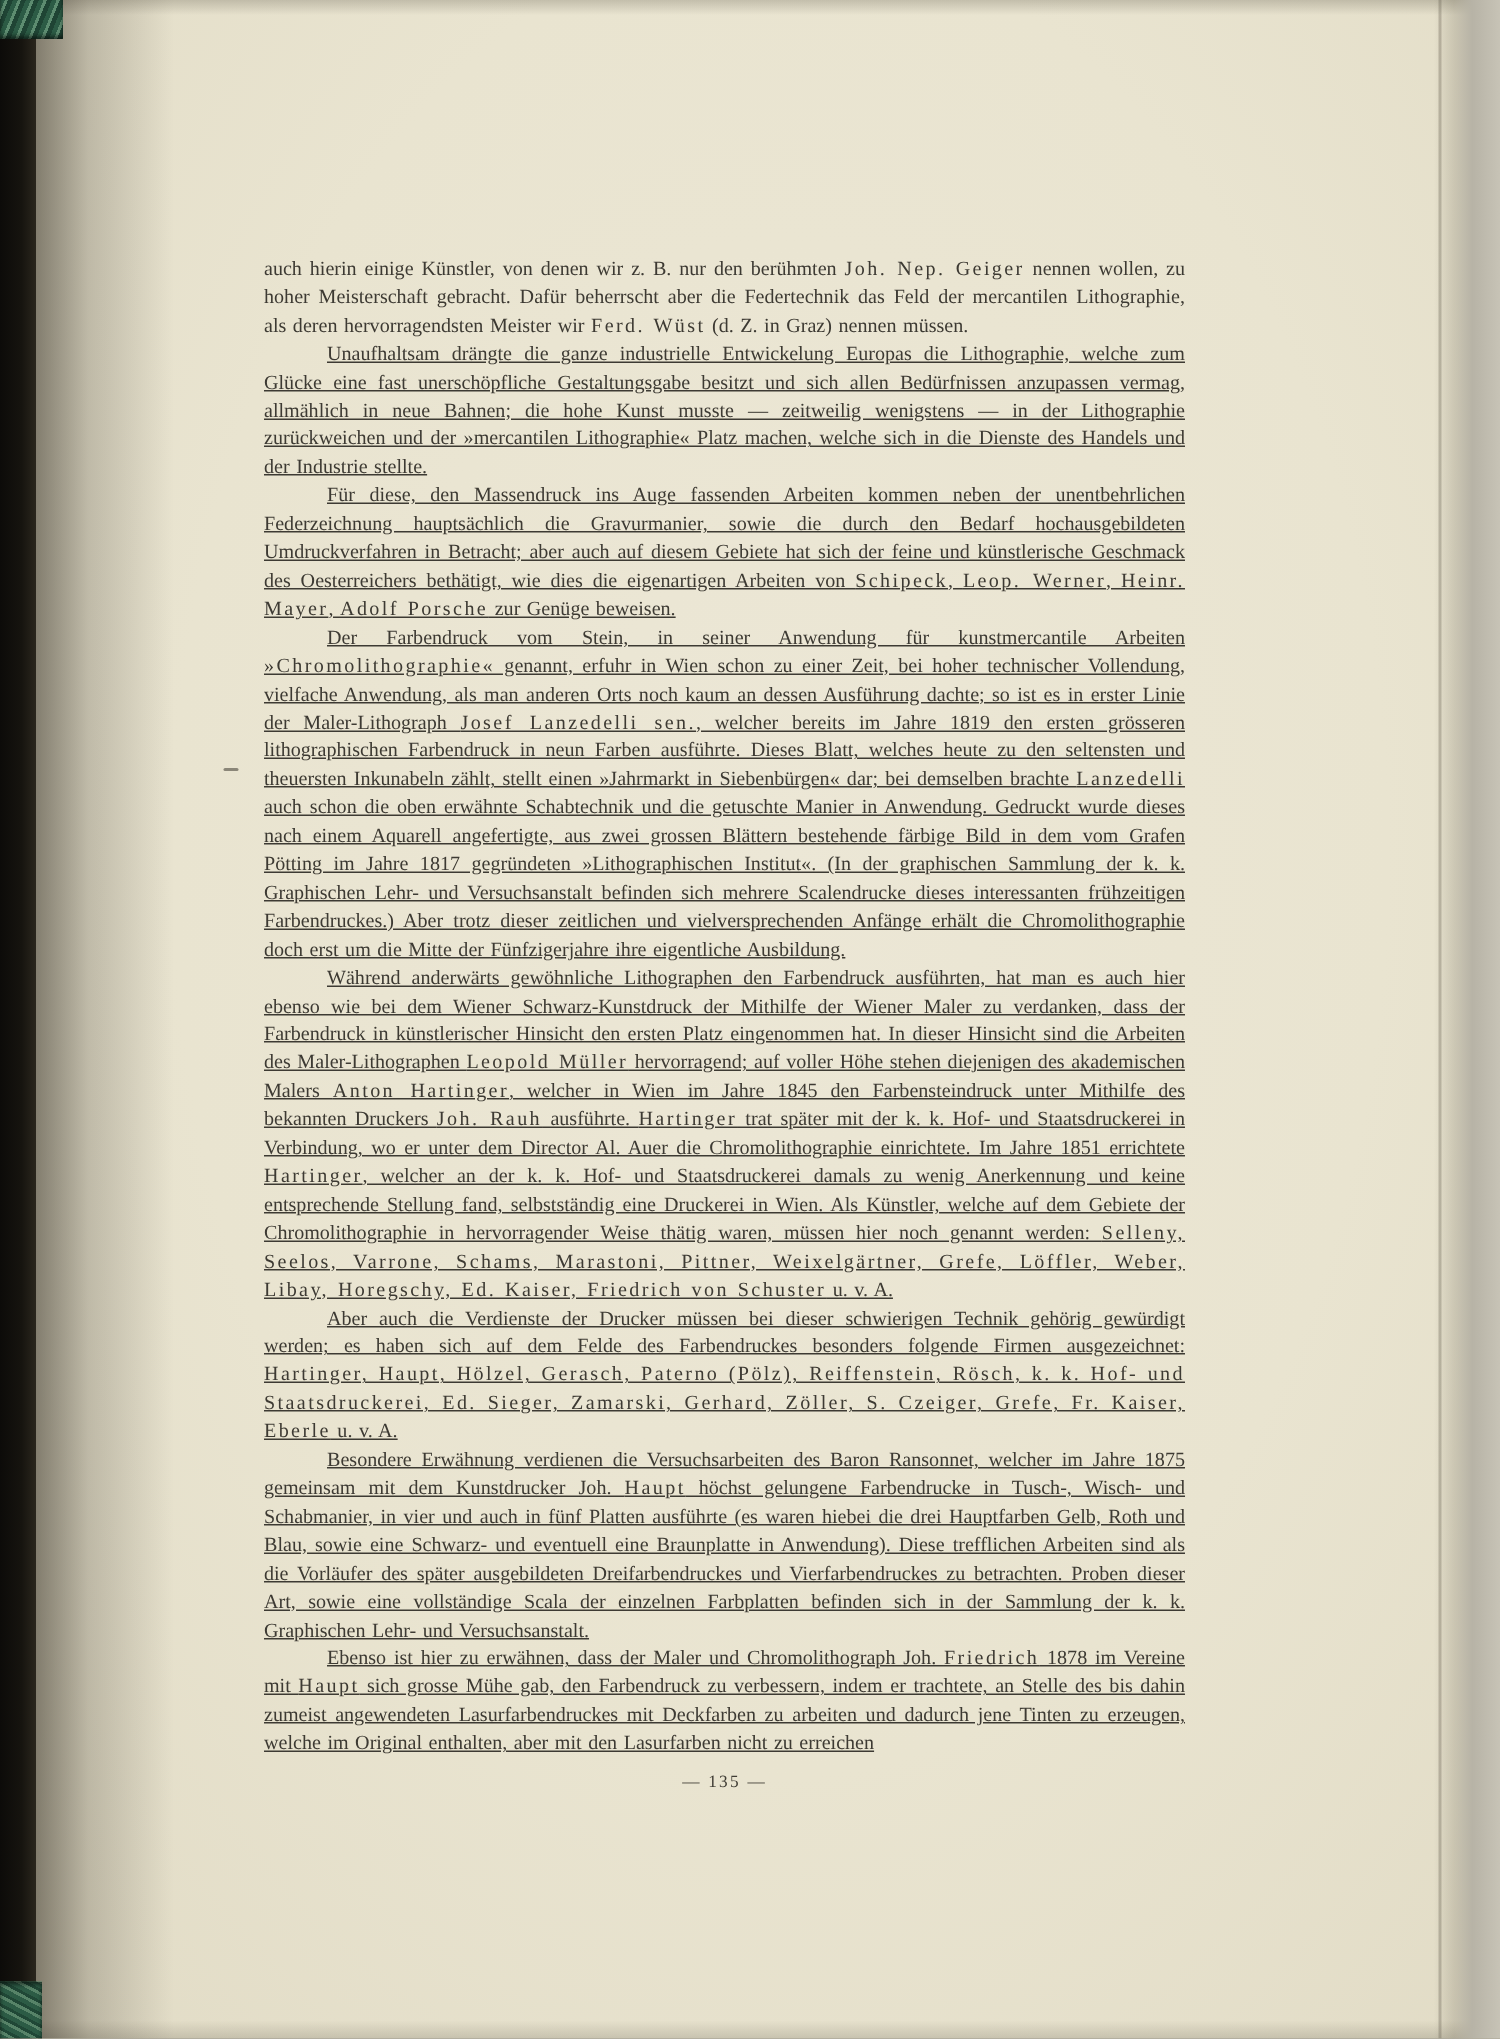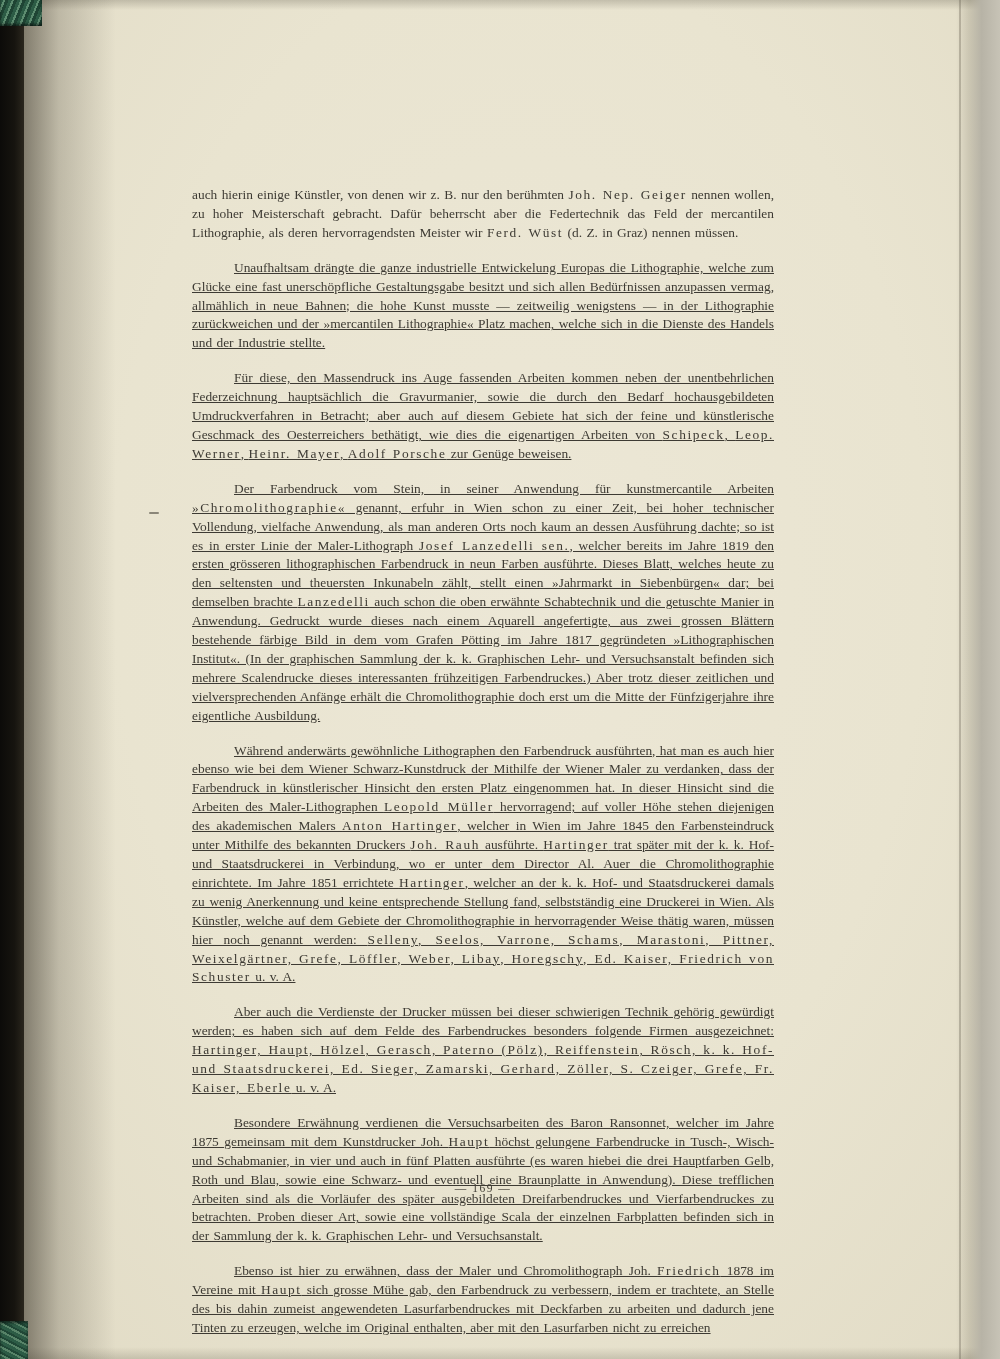--- a/index.html
+++ b/index.html
@@ -70,21 +70,21 @@
   
   .text-block {
     position: absolute; left: 176px; top: 170px;
     width: 614px;
     color: #3d3a33;
     font-size: 13.4px;
     line-height: 18.9px;
     text-align: justify;
     word-spacing: 1px;
   }
-  .para { margin: 16px; }
+  .para { margin: 0; }
   .para.indent { text-indent: 42px; text-decoration: underline; }
   .spaced { letter-spacing: 1.6px; }
   .footer {
     position: absolute; left: 176px; top: 1182px;
     width: 614px;
     text-align: center;
     font-size: 11.5px;
     letter-spacing: 1.5px;
     color: #403d35;
   }
@@ -107,14 +107,14 @@
       <p class="para"><span>auch hierin einige Künstler, von denen wir z. B. nur den berühmten </span><span class="spaced">Joh. Nep. Geiger</span><span> nennen wollen, zu hoher Meisterschaft gebracht. Dafür beherrscht aber die Federtechnik das Feld der mercantilen Lithographie, als deren hervorragendsten Meister wir </span><span class="spaced">Ferd. Wüst</span><span> (d. Z. in Graz) nennen müssen.</span></p>
       <p class="para indent"><span>Unaufhaltsam drängte die ganze industrielle Entwickelung Europas die Lithographie, welche zum Glücke eine fast unerschöpfliche Gestaltungsgabe besitzt und sich allen Bedürfnissen anzupassen vermag, allmählich in neue Bahnen; die hohe Kunst musste — zeitweilig wenigstens — in der Lithographie zurückweichen und der »mercantilen Lithographie« Platz machen, welche sich in die Dienste des Handels und der Industrie stellte.</span></p>
       <p class="para indent"><span>Für diese, den Massendruck ins Auge fassenden Arbeiten kommen neben der unentbehrlichen Federzeichnung hauptsächlich die Gravurmanier, sowie die durch den Bedarf hochausgebildeten Umdruckverfahren in Betracht; aber auch auf diesem Gebiete hat sich der feine und künstlerische Geschmack des Oesterreichers bethätigt, wie dies die eigenartigen Arbeiten von </span><span class="spaced">Schipeck</span><span>, </span><span class="spaced">Leop. Werner</span><span>, </span><span class="spaced">Heinr. Mayer</span><span>, </span><span class="spaced">Adolf Porsche</span><span> zur Genüge beweisen.</span></p>
       <p class="para indent"><span>Der Farbendruck vom Stein, in seiner Anwendung für kunstmercantile Arbeiten </span><span class="spaced">»Chromolithographie«</span><span> genannt, erfuhr in Wien schon zu einer Zeit, bei hoher technischer Vollendung, vielfache Anwendung, als man anderen Orts noch kaum an dessen Ausführung dachte; so ist es in erster Linie der Maler-Lithograph </span><span class="spaced">Josef Lanzedelli sen.</span><span>, welcher bereits im Jahre 1819 den ersten grösseren lithographischen Farbendruck in neun Farben ausführte. Dieses Blatt, welches heute zu den seltensten und theuersten Inkunabeln zählt, stellt einen »Jahrmarkt in Siebenbürgen« dar; bei demselben brachte </span><span class="spaced">Lanzedelli</span><span> auch schon die oben erwähnte Schabtechnik und die getuschte Manier in Anwendung. Gedruckt wurde dieses nach einem Aquarell angefertigte, aus zwei grossen Blättern bestehende färbige Bild in dem vom Grafen Pötting im Jahre 1817 gegründeten »Lithographischen Institut«. (In der graphischen Sammlung der k. k. Graphischen Lehr- und Versuchsanstalt befinden sich mehrere Scalendrucke dieses interessanten frühzeitigen Farbendruckes.) Aber trotz dieser zeitlichen und vielversprechenden Anfänge erhält die Chromolithographie doch erst um die Mitte der Fünfzigerjahre ihre eigentliche Ausbildung.</span></p>
       <p class="para indent"><span>Während anderwärts gewöhnliche Lithographen den Farbendruck ausführten, hat man es auch hier ebenso wie bei dem Wiener Schwarz-Kunstdruck der Mithilfe der Wiener Maler zu verdanken, dass der Farbendruck in künstlerischer Hinsicht den ersten Platz eingenommen hat. In dieser Hinsicht sind die Arbeiten des Maler-Lithographen </span><span class="spaced">Leopold Müller</span><span> hervorragend; auf voller Höhe stehen diejenigen des akademischen Malers </span><span class="spaced">Anton Hartinger</span><span>, welcher in Wien im Jahre 1845 den Farbensteindruck unter Mithilfe des bekannten Druckers </span><span class="spaced">Joh. Rauh</span><span> ausführte. </span><span class="spaced">Hartinger</span><span> trat später mit der k. k. Hof- und Staatsdruckerei in Verbindung, wo er unter dem Director Al. Auer die Chromolithographie einrichtete. Im Jahre 1851 errichtete </span><span class="spaced">Hartinger</span><span>, welcher an der k. k. Hof- und Staatsdruckerei damals zu wenig Anerkennung und keine entsprechende Stellung fand, selbstständig eine Druckerei in Wien. Als Künstler, welche auf dem Gebiete der Chromolithographie in hervorragender Weise thätig waren, müssen hier noch genannt werden: </span><span class="spaced">Selleny, Seelos, Varrone, Schams, Marastoni, Pittner, Weixelgärtner, Grefe, Löffler, Weber, Libay, Horegschy, Ed. Kaiser, Friedrich von Schuster</span><span> u. v. A.</span></p>
       <p class="para indent"><span>Aber auch die Verdienste der Drucker müssen bei dieser schwierigen Technik gehörig gewürdigt werden; es haben sich auf dem Felde des Farbendruckes besonders folgende Firmen ausgezeichnet: </span><span class="spaced">Hartinger, Haupt, Hölzel, Gerasch, Paterno (Pölz), Reiffenstein, Rösch, k. k. Hof- und Staatsdruckerei, Ed. Sieger, Zamarski, Gerhard, Zöller, S. Czeiger, Grefe, Fr. Kaiser, Eberle</span><span> u. v. A.</span></p>
       <p class="para indent"><span>Besondere Erwähnung verdienen die Versuchsarbeiten des Baron Ransonnet, welcher im Jahre 1875 gemeinsam mit dem Kunstdrucker Joh. </span><span class="spaced">Haupt</span><span> höchst gelungene Farbendrucke in Tusch-, Wisch- und Schabmanier, in vier und auch in fünf Platten ausführte (es waren hiebei die drei Hauptfarben Gelb, Roth und Blau, sowie eine Schwarz- und eventuell eine Braunplatte in Anwendung). Diese trefflichen Arbeiten sind als die Vorläufer des später ausgebildeten Dreifarbendruckes und Vierfarbendruckes zu betrachten. Proben dieser Art, sowie eine vollständige Scala der einzelnen Farbplatten befinden sich in der Sammlung der k. k. Graphischen Lehr- und Versuchsanstalt.</span></p>
       <p class="para indent"><span>Ebenso ist hier zu erwähnen, dass der Maler und Chromolithograph Joh. </span><span class="spaced">Friedrich</span><span> 1878 im Vereine mit </span><span class="spaced">Haupt</span><span> sich grosse Mühe gab, den Farbendruck zu verbessern, indem er trachtete, an Stelle des bis dahin zumeist angewendeten Lasurfarbendruckes mit Deckfarben zu arbeiten und dadurch jene Tinten zu erzeugen, welche im Original enthalten, aber mit den Lasurfarben nicht zu erreichen</span></p>
     </div>
 
-  <div class="footer">— 169 —</div>
+  <div class="footer">— 135 —</div>
 </div>
 
 </body></html>

